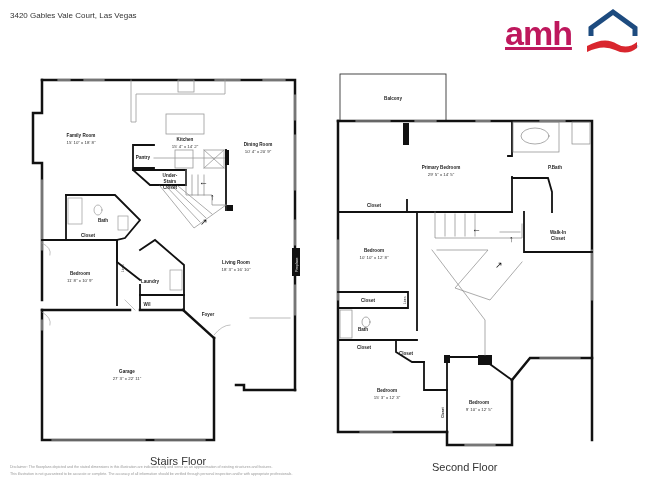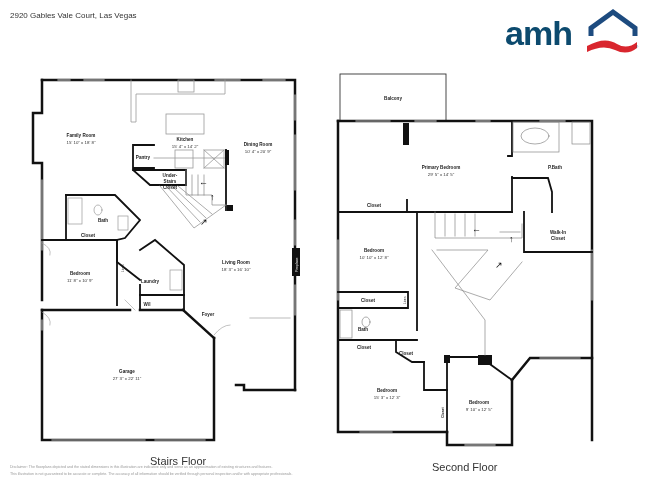--- a/index.html
+++ b/index.html
@@ -1,30 +1,30 @@
 <!DOCTYPE html>
 <html><head>
 <meta charset="utf-8">
 <style>
   html, body { margin: 0; padding: 0; background: #ffffff; }
   body { width: 650px; height: 488px; position: relative; overflow: hidden; font-family: "Liberation Sans", sans-serif; color: #222; }
   .address { position: absolute; left: 10px; top: 11px; font-size: 8px; color: #333; }
   .logo { position: absolute; left: 505px; top: 8px; width: 135px; height: 45px; }
-  .logo-text { position: absolute; left: 0; top: 8px; font-family: "Liberation Sans", sans-serif; font-weight: bold; font-size: 34px; color: #0c4a6e; letter-spacing: -1px; line-height: 34px; }
+  .logo-text { position: absolute; left: 0; top: 8px; font-family: "Liberation Sans", sans-serif; font-weight: bold; font-size: 34px; color: #be185d; letter-spacing: -1px; line-height: 34px; text-decoration: underline; }
   .plan { position: absolute; left: 0; top: 0; }
   .floor-label { position: absolute; font-size: 11px; color: #333; }
   .disclaimer { position: absolute; left: 10px; font-size: 3.6px; color: #999; white-space: nowrap; }
   svg text { font-family: "Liberation Sans", sans-serif; }
   .room-name { font-size: 4.6px; font-weight: bold; fill: #222; text-anchor: middle; }
   .room-dim { font-size: 4.4px; fill: #333; text-anchor: middle; }
 </style>
 </head>
 <body>
 
-<div class="address">2920 Gables Vale Court, Las Vegas</div>
+<div class="address">3420 Gables Vale Court, Las Vegas</div>
 
 <div class="logo">
   <span class="logo-text">amh</span>
   <svg width="135" height="45" style="position:absolute;left:0;top:0">
     <polyline points="86,28 86,20 108,4 130,20 130,28" fill="none" stroke="#1d4b7f" stroke-width="5"></polyline>
     <path d="M82,38 Q100,28 112,36 Q122,42 132,34 L132,40 Q122,48 110,42 Q98,36 82,44 Z" fill="#d9262e"></path>
     <text x="131" y="40" font-size="3" fill="#1d4b7f">®</text>
   </svg>
 </div>
 

